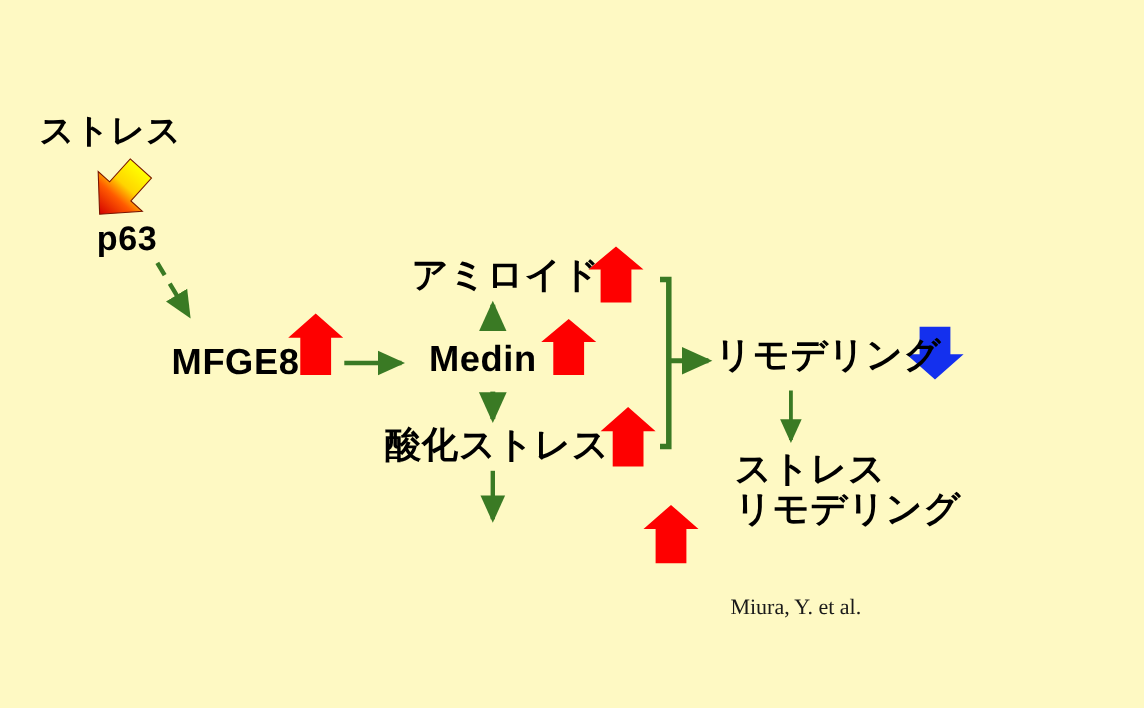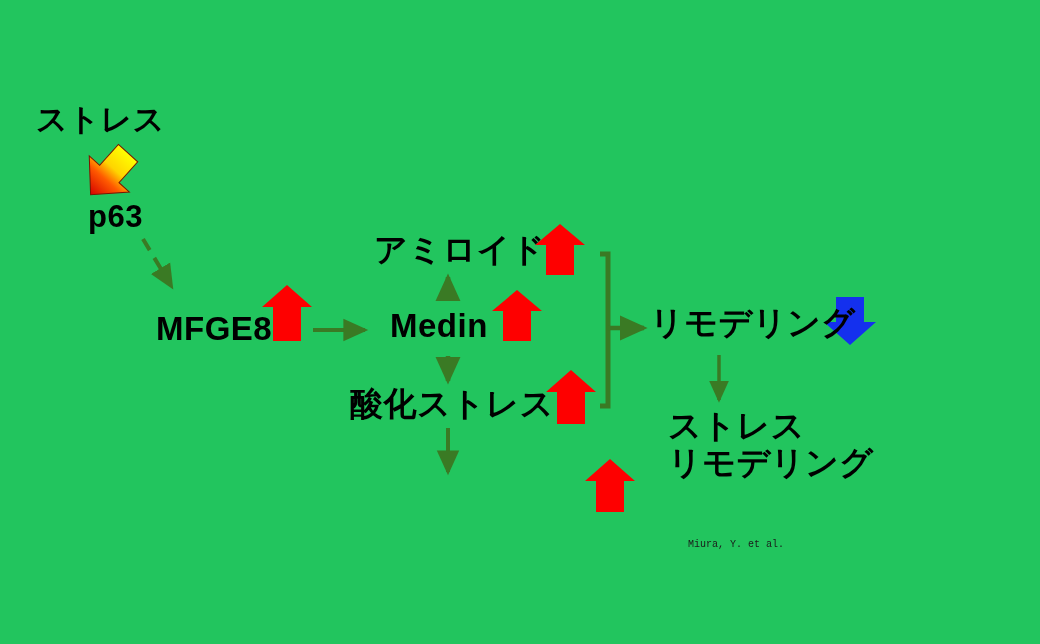--- a/index.html
+++ b/index.html
@@ -5,21 +5,21 @@
 <style>
   html, body {
     margin: 0;
     padding: 0;
     background: #ffffff;
   }
   #canvas {
     position: relative;
     width: 1040px;
     height: 644px;
-    background: #22c55e;
+    background: #fef9c3;
     overflow: hidden;
     font-family: "Liberation Sans", "DejaVu Sans", sans-serif;
     -webkit-font-smoothing: antialiased;
   }
   .node {
     position: absolute;
     color: #000000;
     font-weight: bold;
     white-space: nowrap;
     line-height: 1.12;
@@ -50,24 +50,24 @@
     position: absolute;
     left: 0; top: 0;
     width: 1040px;
     height: 644px;
     pointer-events: none;
   }
 
   
   #citation {
     position: absolute;
-    left: 688px;
+    left: 664px;
     top: 538px;
-    font-family: Liberation Mono, monospace;
-    font-size: 10px;
+    font-family: Liberation Serif, serif;
+    font-size: 20px;
     color: #1a1a1a;
     line-height: 1.45;
     white-space: nowrap;
   }
   #citation .line2 { font-style: italic; }
   #citation .vol {
     font-style: italic;
     font-weight: bold;
     text-decoration: underline;
   }

